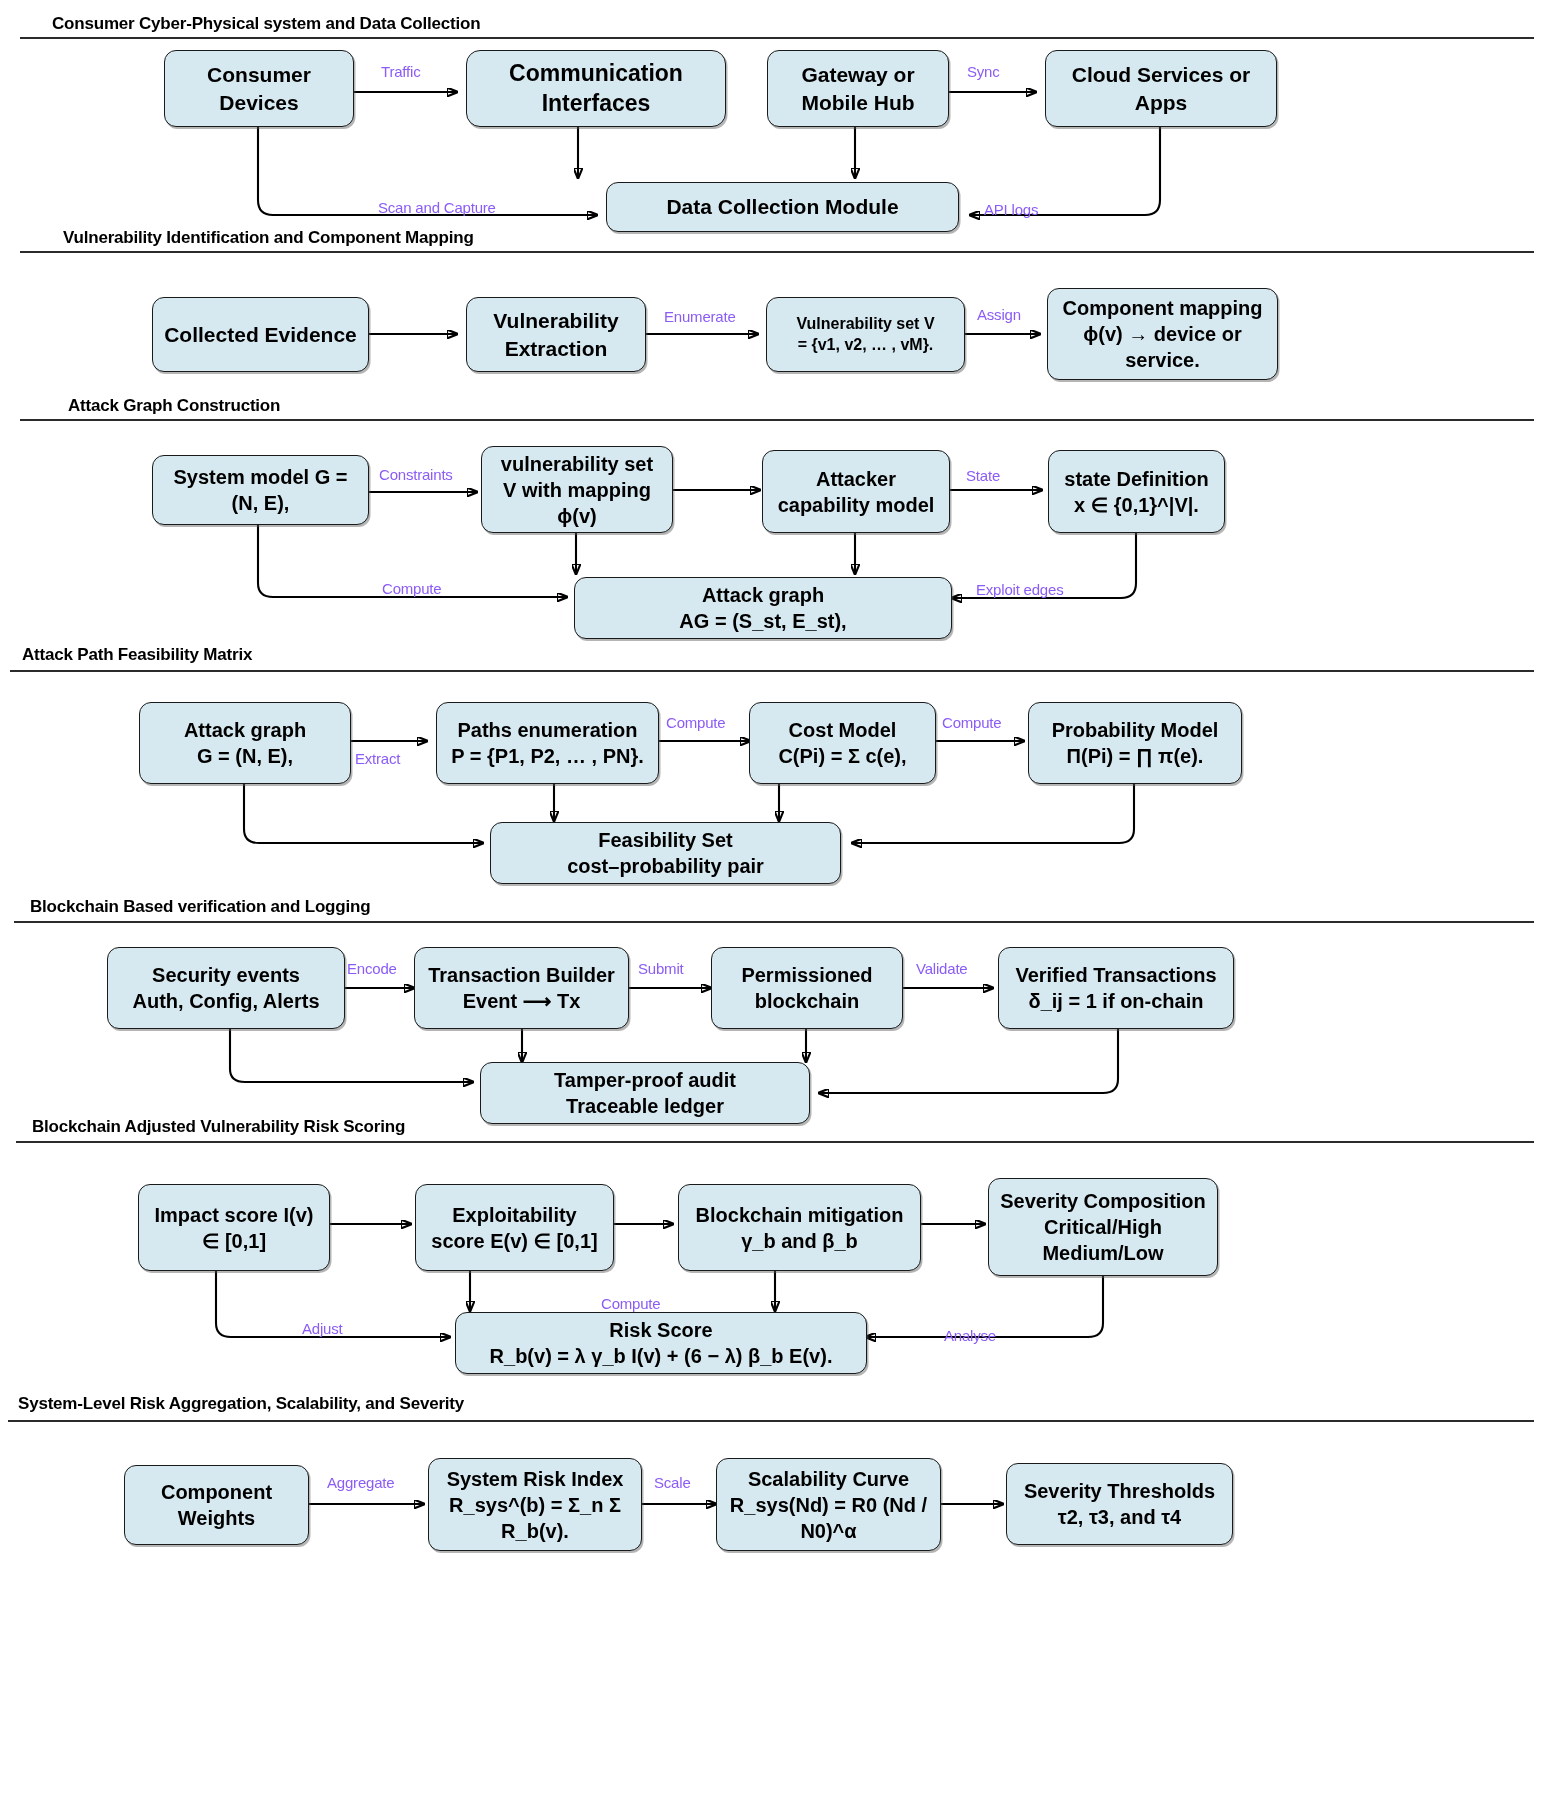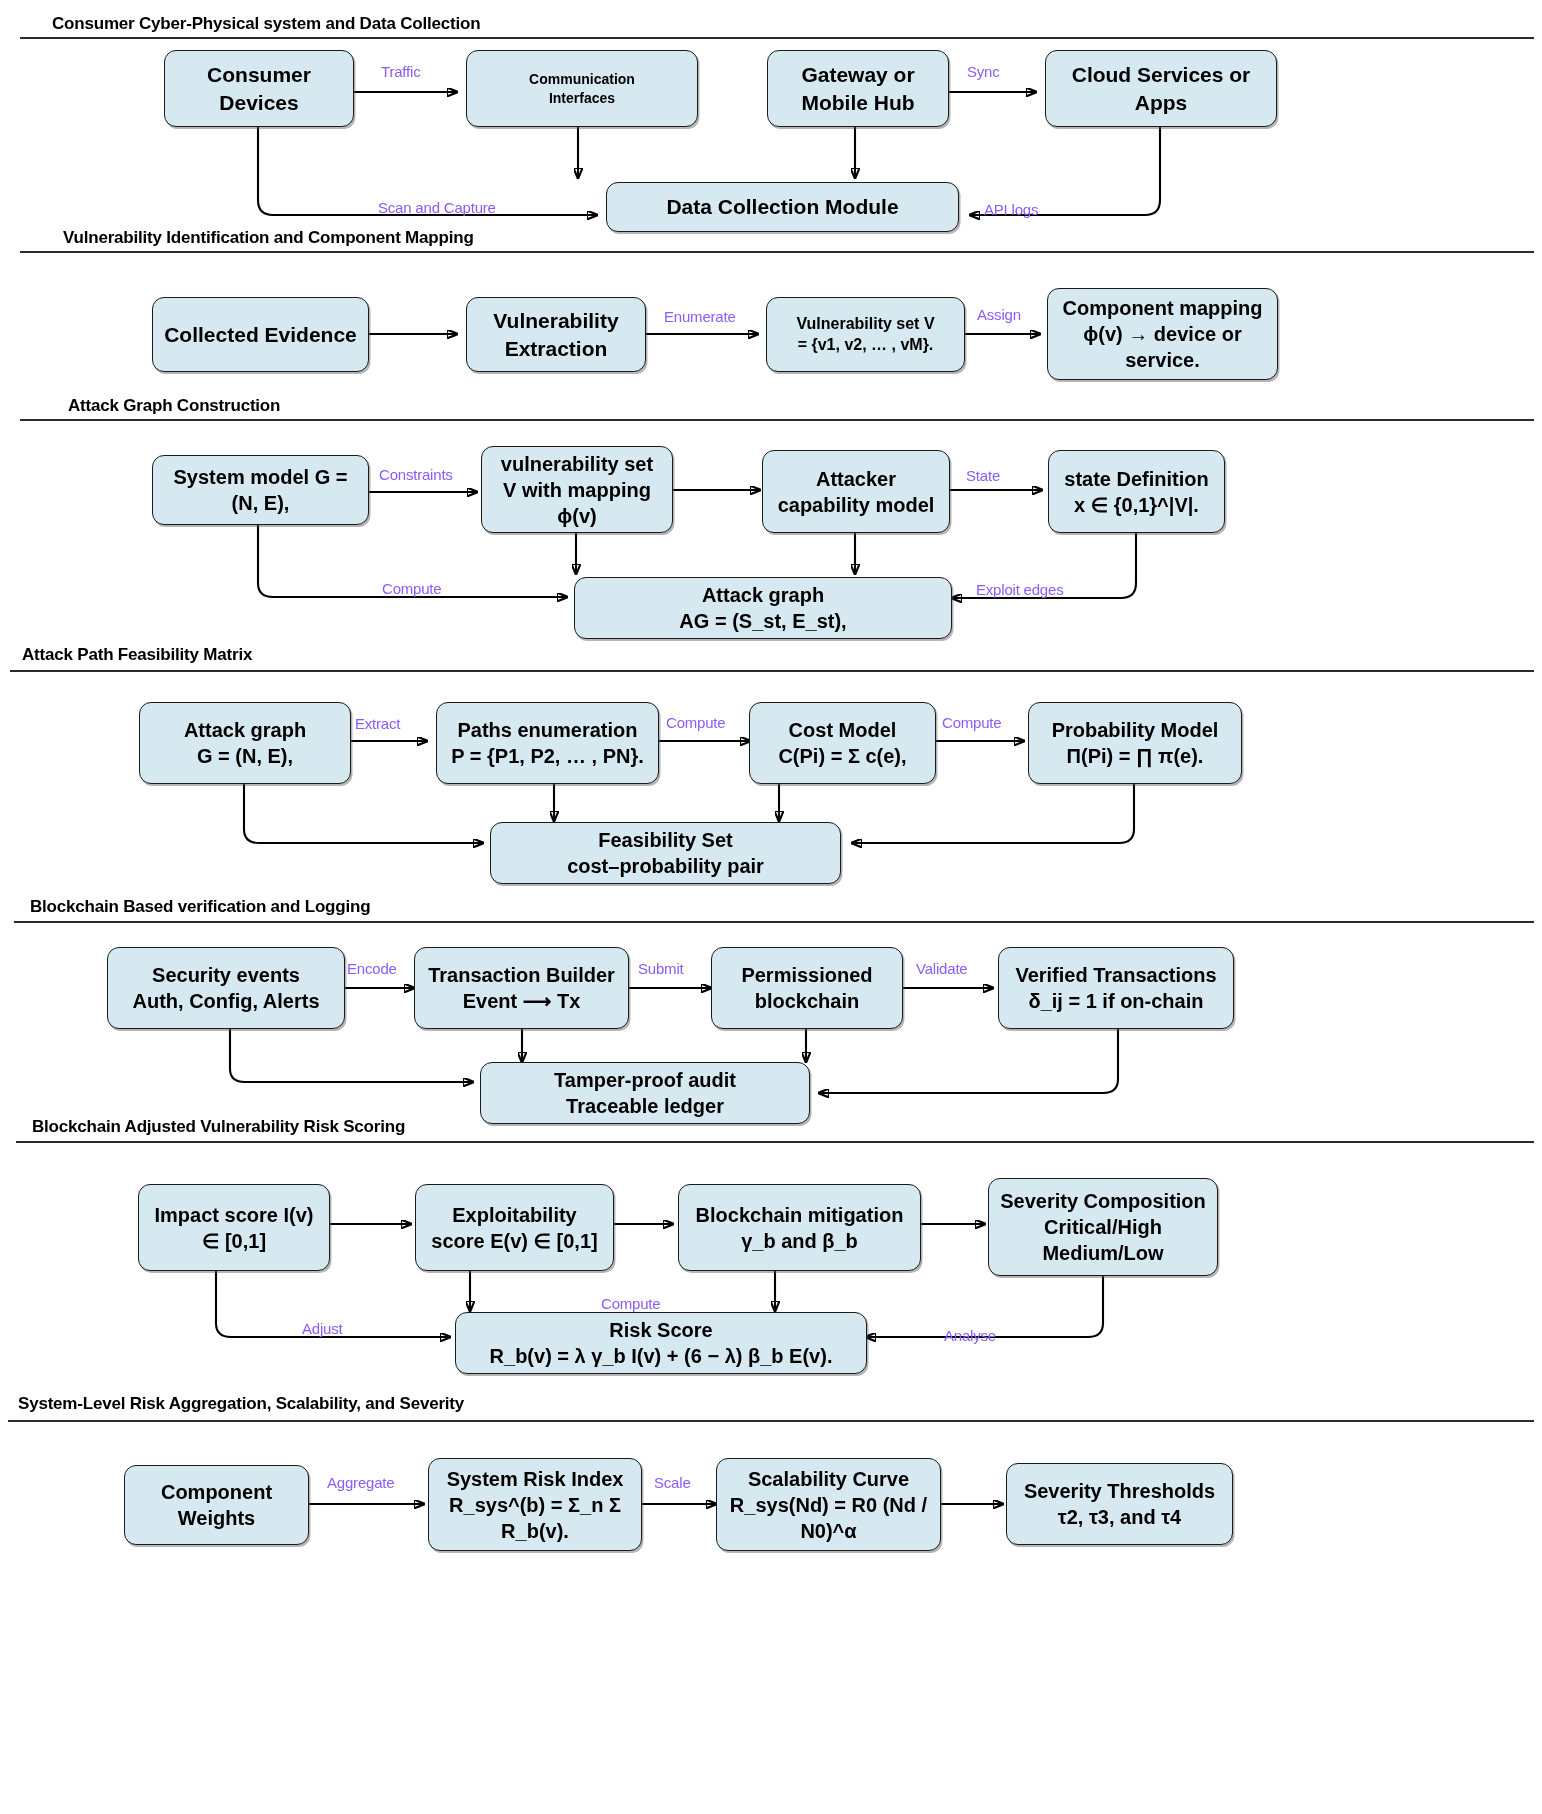--- a/index.html
+++ b/index.html
@@ -146,21 +146,21 @@
 
     <line x1="309" y1="1504" x2="424" y2="1504" marker-end="url(#ah)"></line>
     <line x1="642" y1="1504" x2="716" y2="1504" marker-end="url(#ah)"></line>
     <line x1="941" y1="1504" x2="1003" y2="1504" marker-end="url(#ah)"></line>
   </svg>
 
   <div class="node" style="left:164px; top:50px; width:190px; height:77px; font-size:21px;">
     <span>Consumer</span>
     <span>Devices</span>
   </div>
-  <div class="node" style="left:466px; top:50px; width:232px; height:77px; font-size:14px;">
+  <div class="node" style="left:466px; top:50px; width:260px; height:77px; font-size:23px;border-radius:14px;">
     <span>Communication</span>
     <span>Interfaces</span>
   </div>
   <div class="node" style="left:767px; top:50px; width:182px; height:77px; font-size:21px;">
     <span>Gateway or</span>
     <span>Mobile Hub</span>
   </div>
   <div class="node" style="left:1045px; top:50px; width:232px; height:77px; font-size:21px;">
     <span>Cloud Services or</span>
     <span>Apps</span>
@@ -235,21 +235,21 @@
   </div>
   <div class="node" style="left:1028px; top:702px; width:214px; height:82px; font-size:20px;">
     <span>Probability Model</span>
     <span>Π(Pi) = ∏ π(e).</span>
   </div>
   <div class="node" style="left:490px; top:822px; width:351px; height:62px; font-size:20px;">
     <span>Feasibility Set</span>
     <span>cost–probability pair</span>
   </div>
 
-  <div class="edge-label" style="left:355px; top:715px;">Extract</div>
+  <div class="edge-label" style="left:355px; top:750px;">Extract</div>
   <div class="edge-label" style="left:666px; top:714px;">Compute</div>
   <div class="edge-label" style="left:942px; top:714px;">Compute</div>
 
   <div class="node" style="left:107px; top:947px; width:238px; height:82px; font-size:20px;">
     <span>Security events</span>
     <span>Auth, Config, Alerts</span>
   </div>
   <div class="node" style="left:414px; top:947px; width:215px; height:82px; font-size:20px;">
     <span>Transaction Builder</span>
     <span>Event ⟶ Tx</span>

